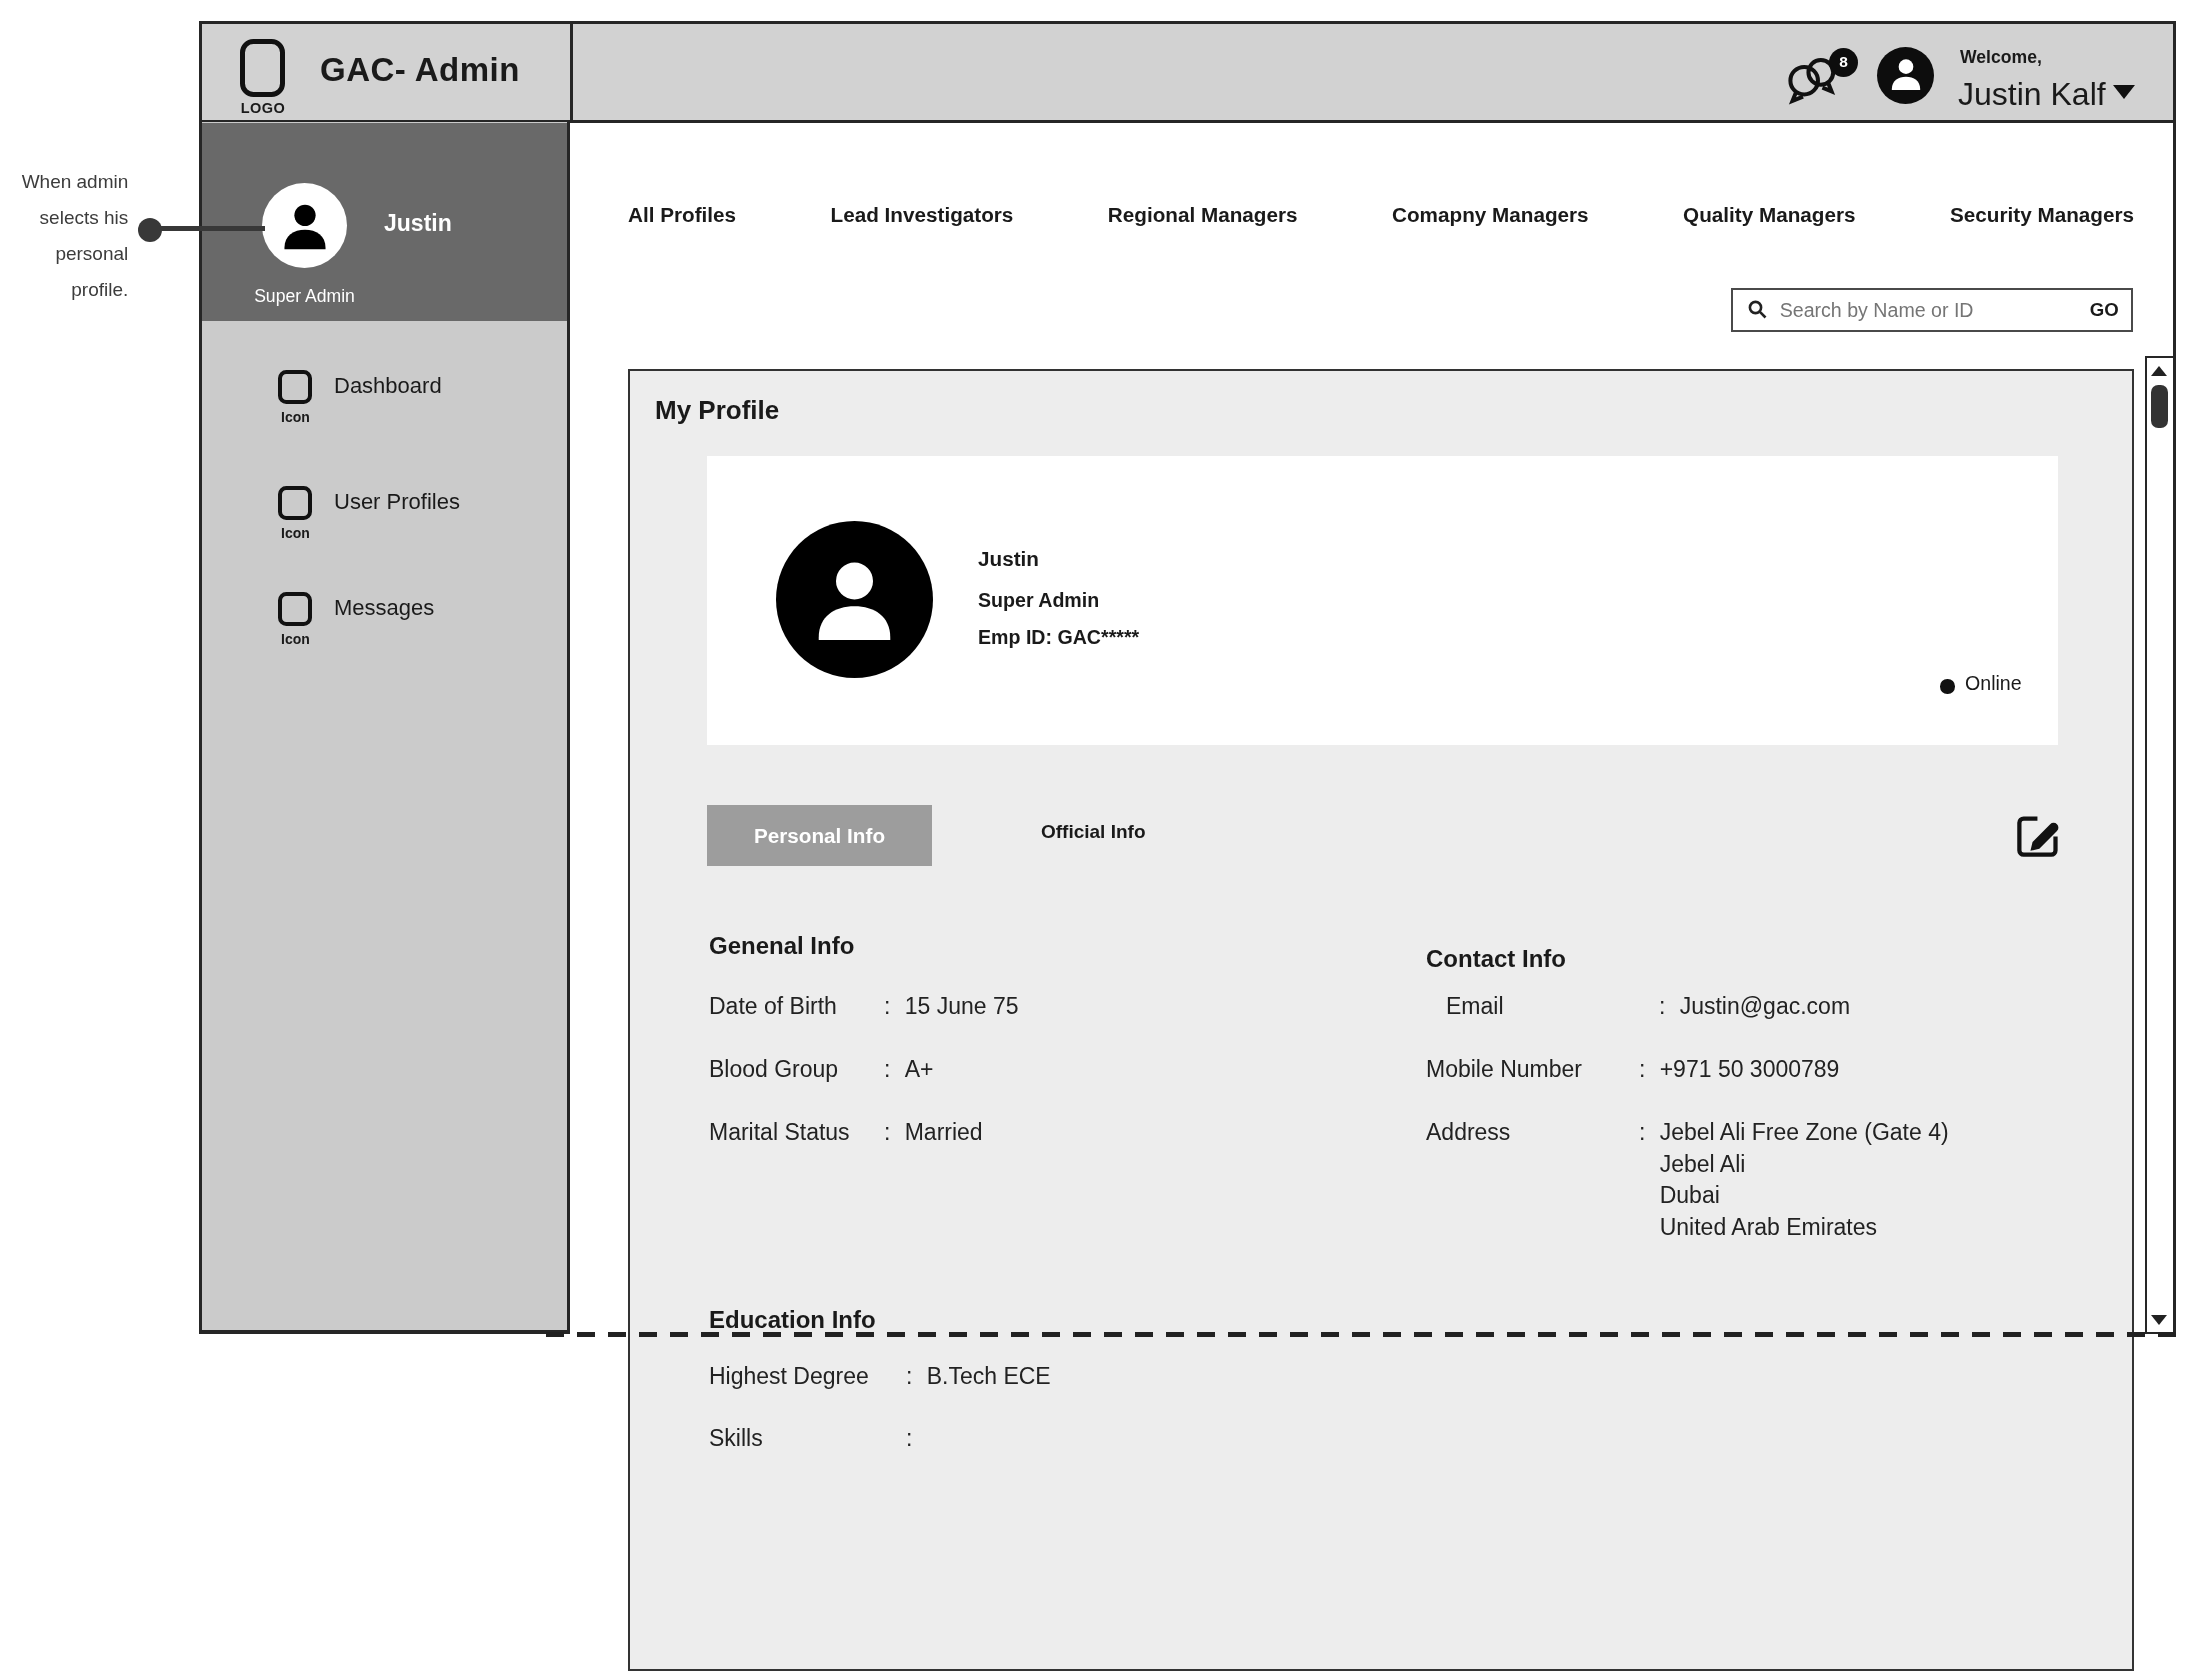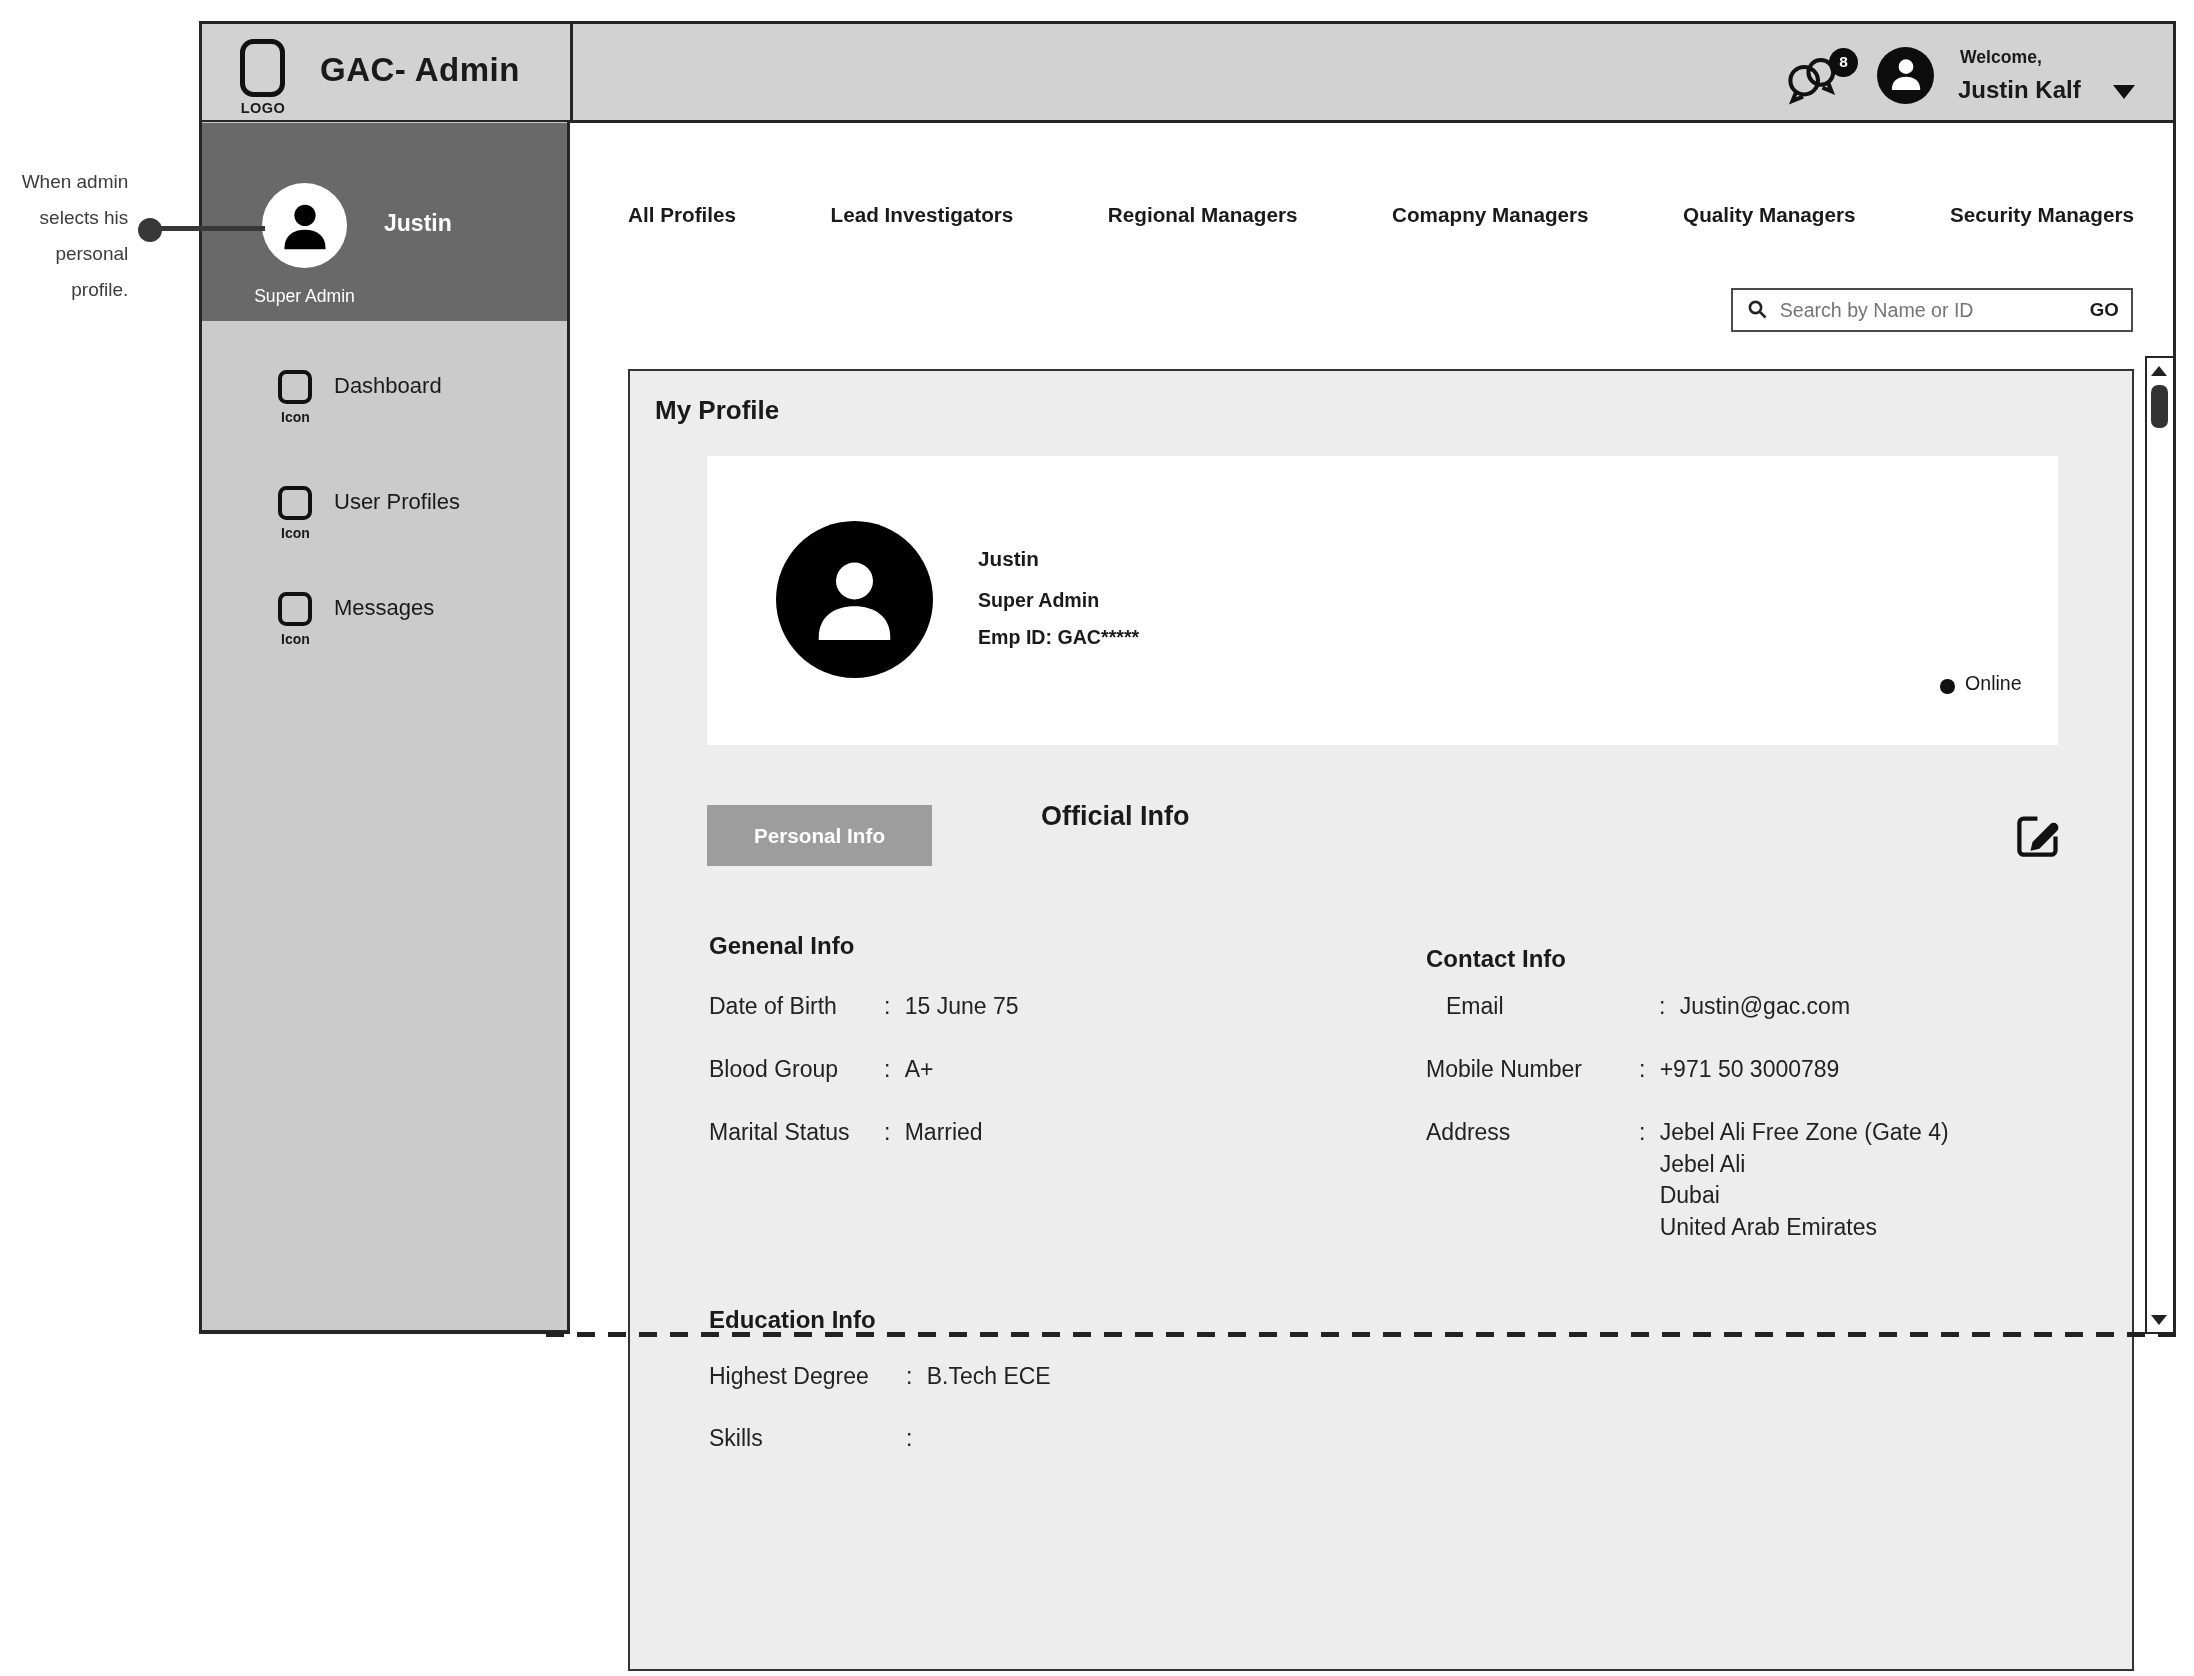--- a/index.html
+++ b/index.html
@@ -18,21 +18,21 @@
   .header-divider{position:absolute;left:368px;top:0;width:3.1px;height:100%;background:#262626;}
   .logo-box{position:absolute;left:38px;top:15.5px;width:45px;height:58px;border:5.2px solid #111;border-radius:13.4px;box-sizing:border-box;background:#d2d2d2;}
   .logo-label{position:absolute;left:25px;top:76px;width:72px;text-align:center;font-size:14.5px;font-weight:bold;letter-spacing:0.5px;}
   .app-title{position:absolute;left:118px;top:27px;font-size:33px;font-weight:600;letter-spacing:0.5px;}
   .chat-wrap{position:absolute;left:1582px;top:27px;width:83px;height:67px;cursor:pointer;}
   .chat-badge{position:absolute;left:45px;top:-3.1px;width:29px;height:29px;border-radius:50%;background:#0d0d0d;color:#fff;
     font-size:15.5px;font-weight:bold;display:flex;align-items:center;justify-content:center;}
   .header-avatar{position:absolute;left:1675px;top:23px;width:57px;height:57px;border-radius:50%;background:#0d0d0d;
     display:flex;align-items:center;justify-content:center;cursor:pointer;}
   .welcome-1{position:absolute;left:1758px;top:23px;font-size:17.6px;font-weight:bold;}
-  .welcome-2{position:absolute;left:1756px;top:52px;font-size:24px;font-weight:bold;}
+  .welcome-2{position:absolute;left:1756px;top:52px;font-size:32px;font-weight:normal;}
   .caret-down{position:absolute;left:1911px;top:61px;width:0;height:0;cursor:pointer;
     border-left:11.4px solid transparent;border-right:11.4px solid transparent;border-top:14.5px solid #111;}
 
   
   .sidebar{left:199px;top:122px;width:371px;height:1212px;background:#cbcbcb;box-sizing:border-box;
     border-left:3.1px solid #262626;border-right:3.1px solid #262626;border-bottom:4.1px solid #262626;z-index:2;}
   .side-profile{position:absolute;left:0;top:1px;width:100%;height:198px;background:#696969;cursor:pointer;}
   .side-avatar{position:absolute;left:60px;top:60px;width:85px;height:85px;border-radius:50%;background:#ffffff;
     display:flex;align-items:center;justify-content:center;}
   .side-name{position:absolute;left:182px;top:87px;font-size:23px;font-weight:bold;color:#ffffff;}
@@ -58,21 +58,21 @@
   .card{position:absolute;left:77px;top:85px;width:1351px;height:289px;background:#ffffff;}
   .card-avatar{position:absolute;left:69px;top:65px;width:157px;height:157px;border-radius:50%;background:#000;
     display:flex;align-items:center;justify-content:center;}
   .card-name{position:absolute;left:271px;top:91px;font-size:20.7px;font-weight:bold;}
   .card-role{position:absolute;left:271px;top:133px;font-size:19.6px;font-weight:bold;}
   .card-emp{position:absolute;left:271px;top:170px;font-size:19.6px;font-weight:bold;}
   .online-dot{position:absolute;left:1233px;top:223px;width:14.5px;height:14.5px;border-radius:50%;background:#111;}
   .online-lbl{position:absolute;left:1258px;top:216px;font-size:19.6px;}
   .tab-personal{position:absolute;left:77px;top:434px;width:225px;height:61px;background:#9d9d9d;color:#ffffff;
     font-size:20.7px;font-weight:bold;display:flex;align-items:center;justify-content:center;cursor:pointer;}
-  .tab-official{position:absolute;left:411px;top:430px;font-size:27px;font-weight:bold;cursor:pointer;}
+  .tab-official{position:absolute;left:411px;top:450px;font-size:19px;font-weight:bold;cursor:pointer;}
   .edit-btn{position:absolute;left:1383px;top:439px;width:51px;height:51px;cursor:pointer;}
   .sec-heading{position:absolute;font-size:24px;font-weight:bold;}
   .info-row{position:absolute;display:flex;align-items:flex-start;font-size:23px;line-height:31.5px;color:#222;}
   .info-row .il{flex:none;}
   .info-row .ic{flex:none;width:20.7px;text-align:left;}
   .info-row .iv{white-space:pre-line;}
   .w-gen .il{width:175px;} .w-con .il{width:213px;} .w-edu .il{width:197px;}
 
   
   .dashed-line{left:546px;top:1332px;width:1637px;height:5.2px;z-index:6;

